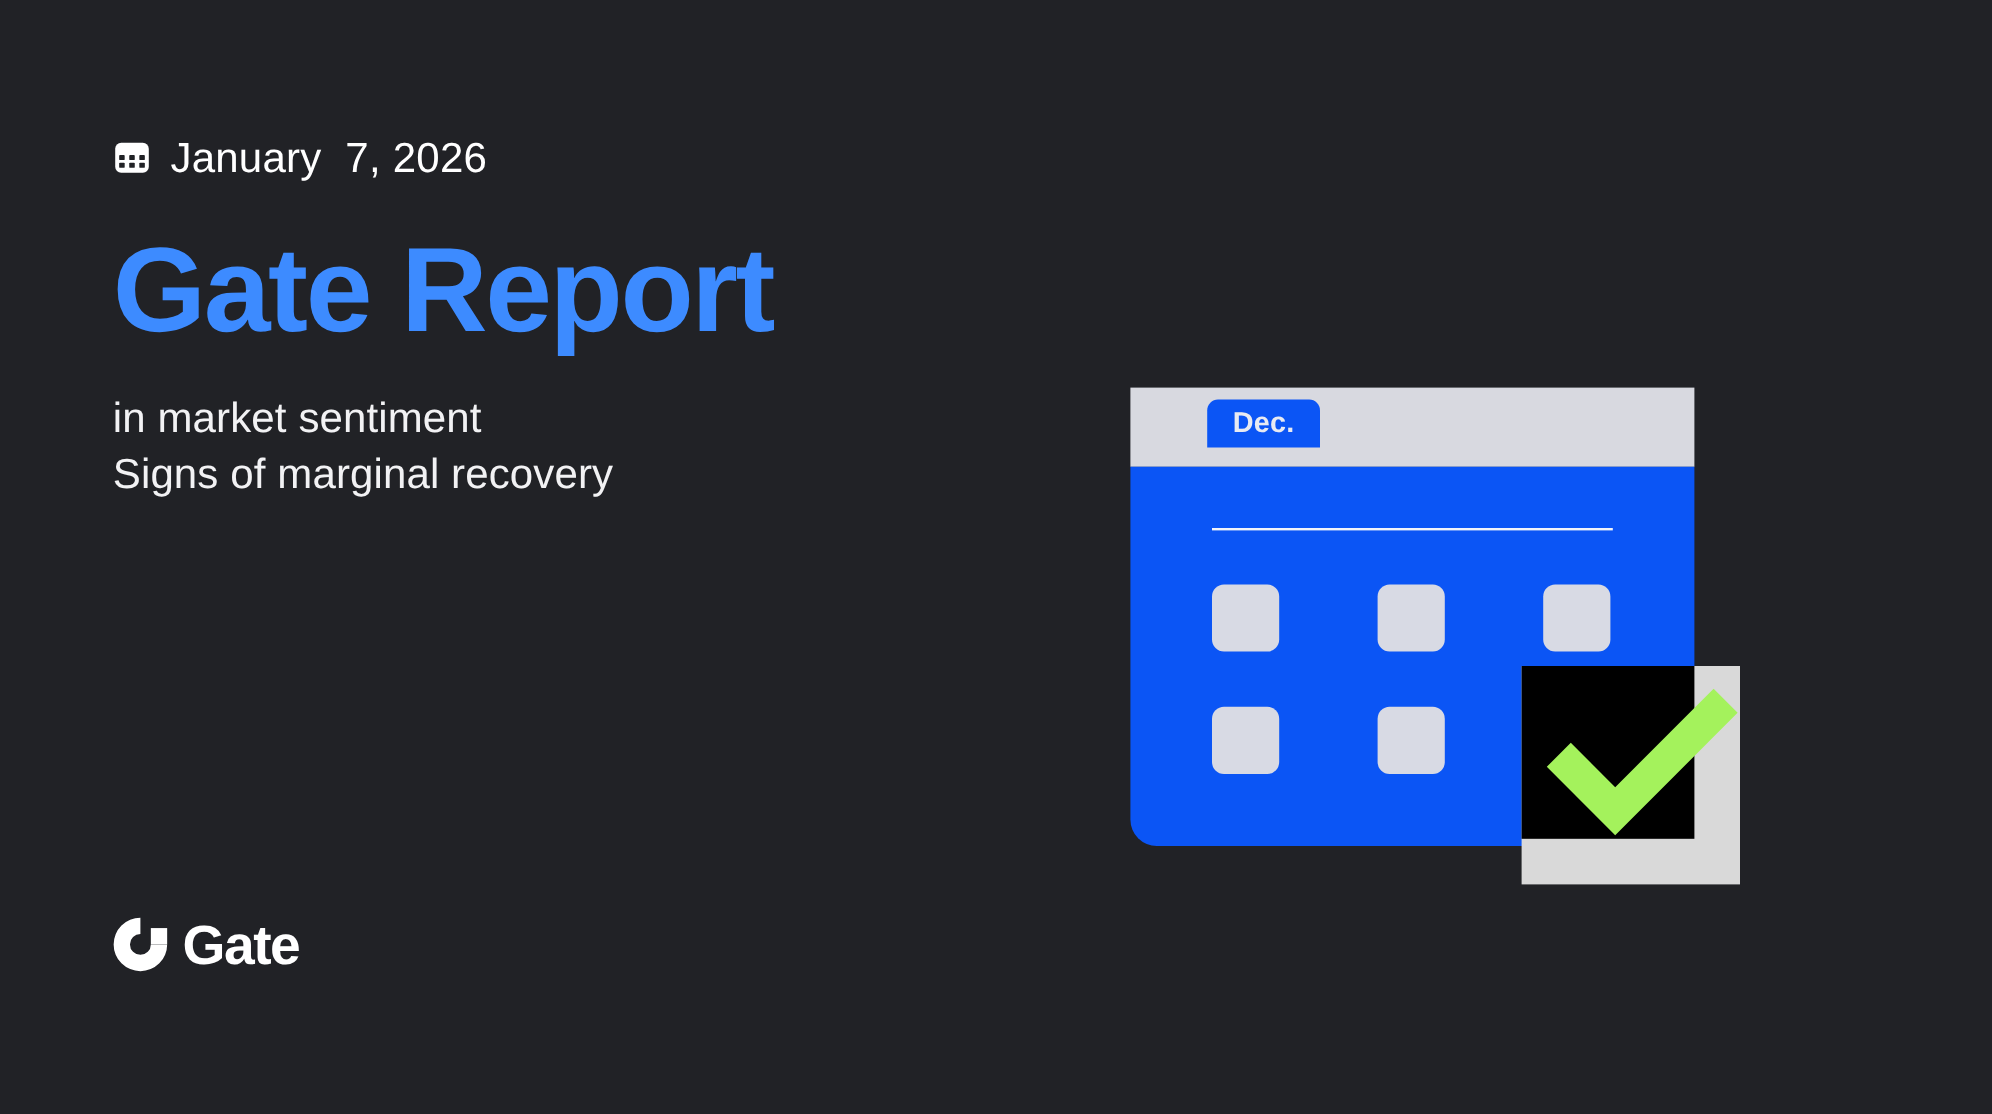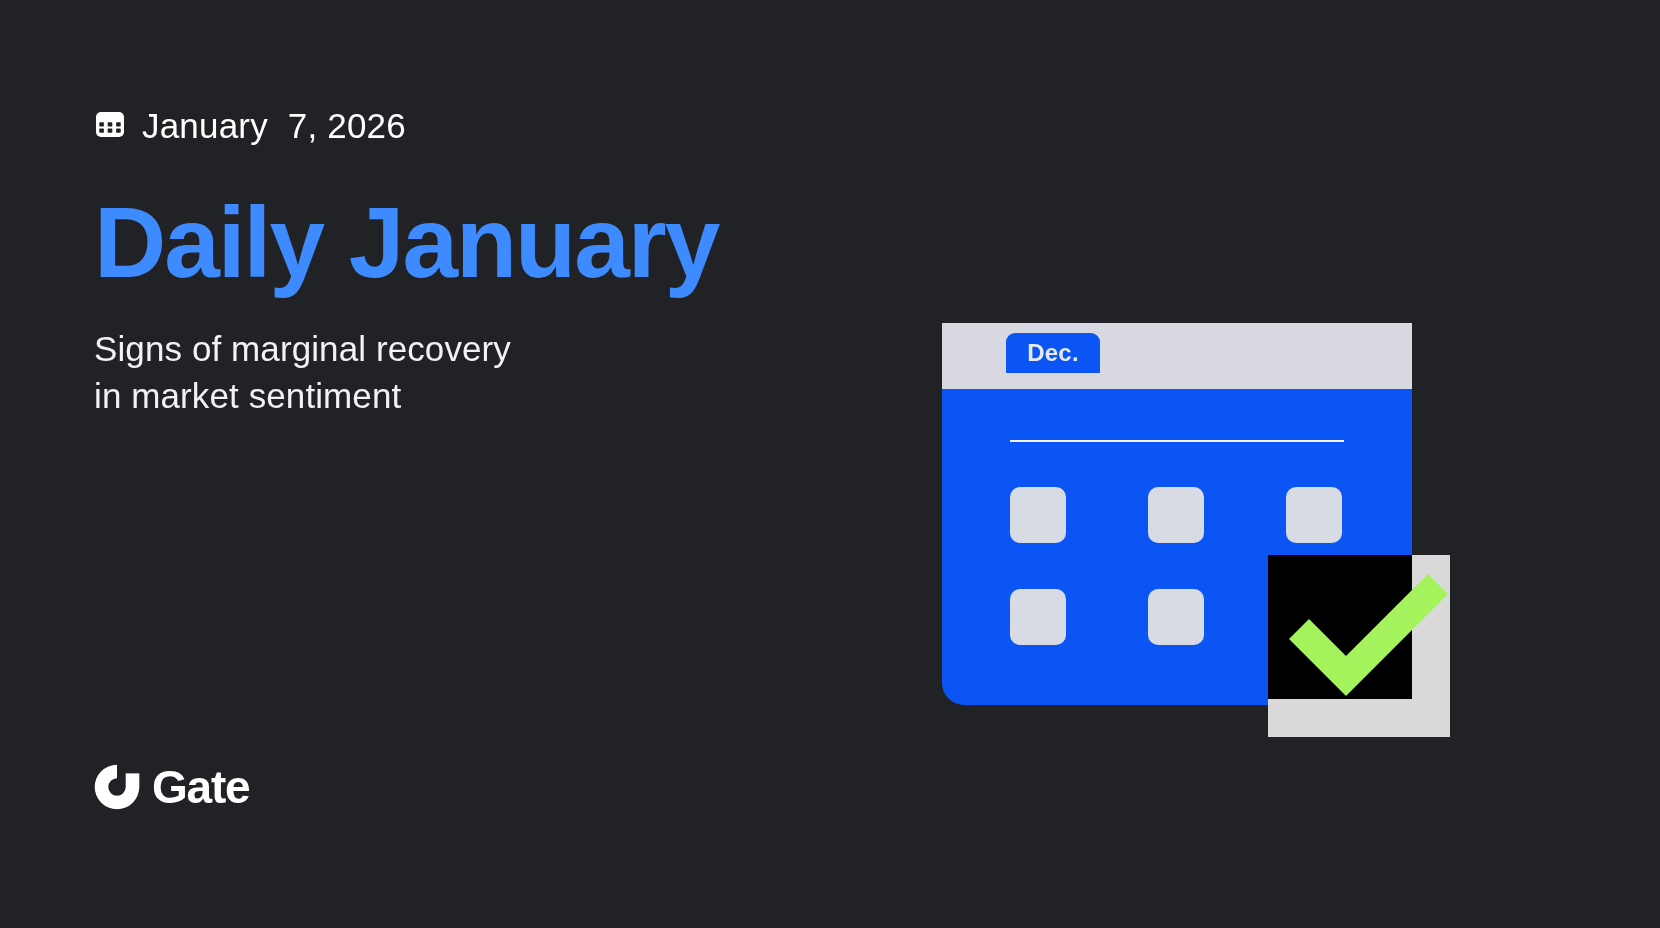--- a/index.html
+++ b/index.html
@@ -19,20 +19,21 @@
   .left-col {
     position:absolute;
     left:94px; top:0;
     width:760px; height:928px;
   }
 
   .date-row {
     position:absolute;
     left:0; top:108px;
     display:flex;
+    align-items:center;
     gap:16px;
     height:46px;
   }
   .cal-icon { width:32px; height:32px; display:block; flex:0 0 auto; }
   .date-text {
     color:#FFFFFF;
     font-size:35px;
     font-weight:400;
     letter-spacing:0.2px;
     white-space:pre;
@@ -178,25 +179,25 @@
           <rect x="13.7" y="14.2" width="4.6" height="4.2" rx="0.7" fill="#212226"></rect>
           <rect x="22.1" y="14.2" width="4.6" height="4.2" rx="0.7" fill="#212226"></rect>
           <rect x="5.3" y="20.6" width="4.6" height="4.2" rx="0.7" fill="#212226"></rect>
           <rect x="13.7" y="20.6" width="4.6" height="4.2" rx="0.7" fill="#212226"></rect>
           <rect x="22.1" y="20.6" width="4.6" height="4.2" rx="0.7" fill="#212226"></rect>
         </svg>
       </span>
       <span class="date-text">January  7, 2026</span>
     </div>
 
-    <div class="report-title">Daily January</div>
+    <div class="report-title">Gate Report</div>
 
     <div class="subtitle">
+      <span>in market sentiment</span>
       <span>Signs of marginal recovery</span>
-      <span>in market sentiment</span>
     </div>
 
     <div class="logo-row">
       <span>
         <svg class="logo-mark" viewBox="0 0 46 46" xmlns="http://www.w3.org/2000/svg">
           <path fill="#FFFFFF" d="M23 0.7A22.3 22.3 0 1 0 45.3 23H31.7A8.7 8.7 0 1 1 23 14.3V0.7Z"></path>
           <rect x="31.7" y="9.4" width="13.6" height="13.6" fill="#FFFFFF"></rect>
         </svg>
       </span>
       <span class="logo-gate">Gate</span>

